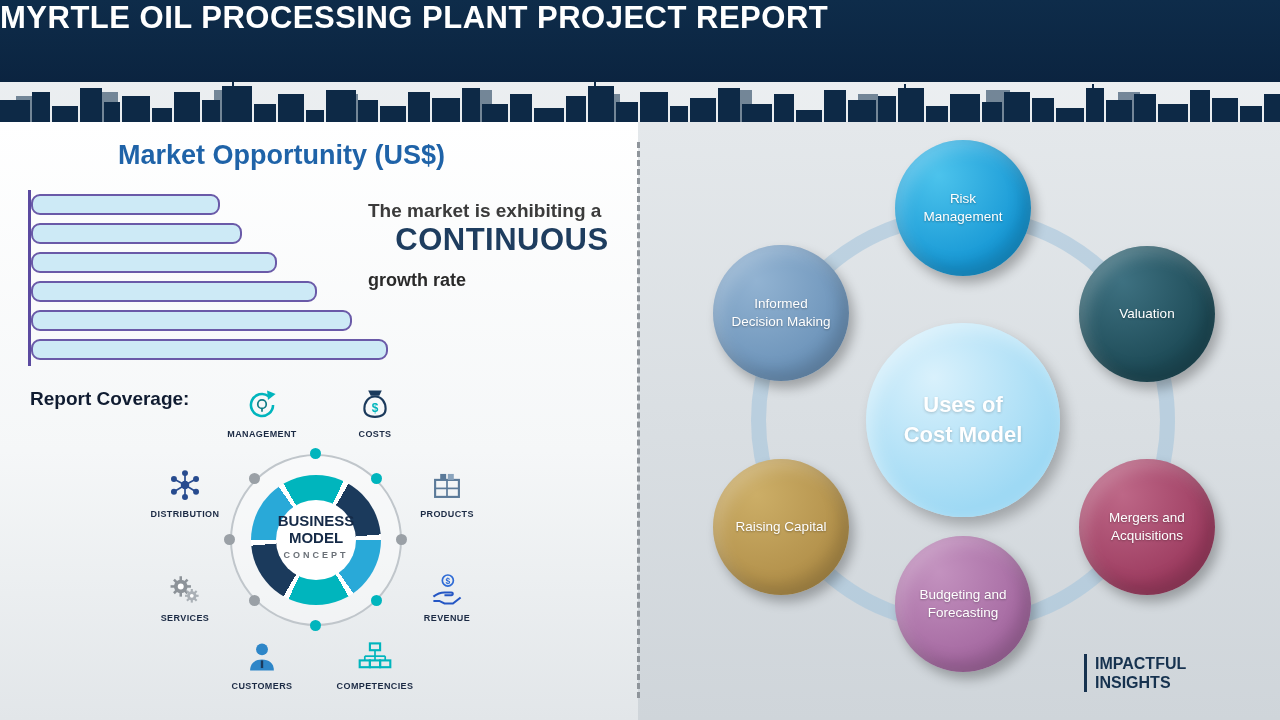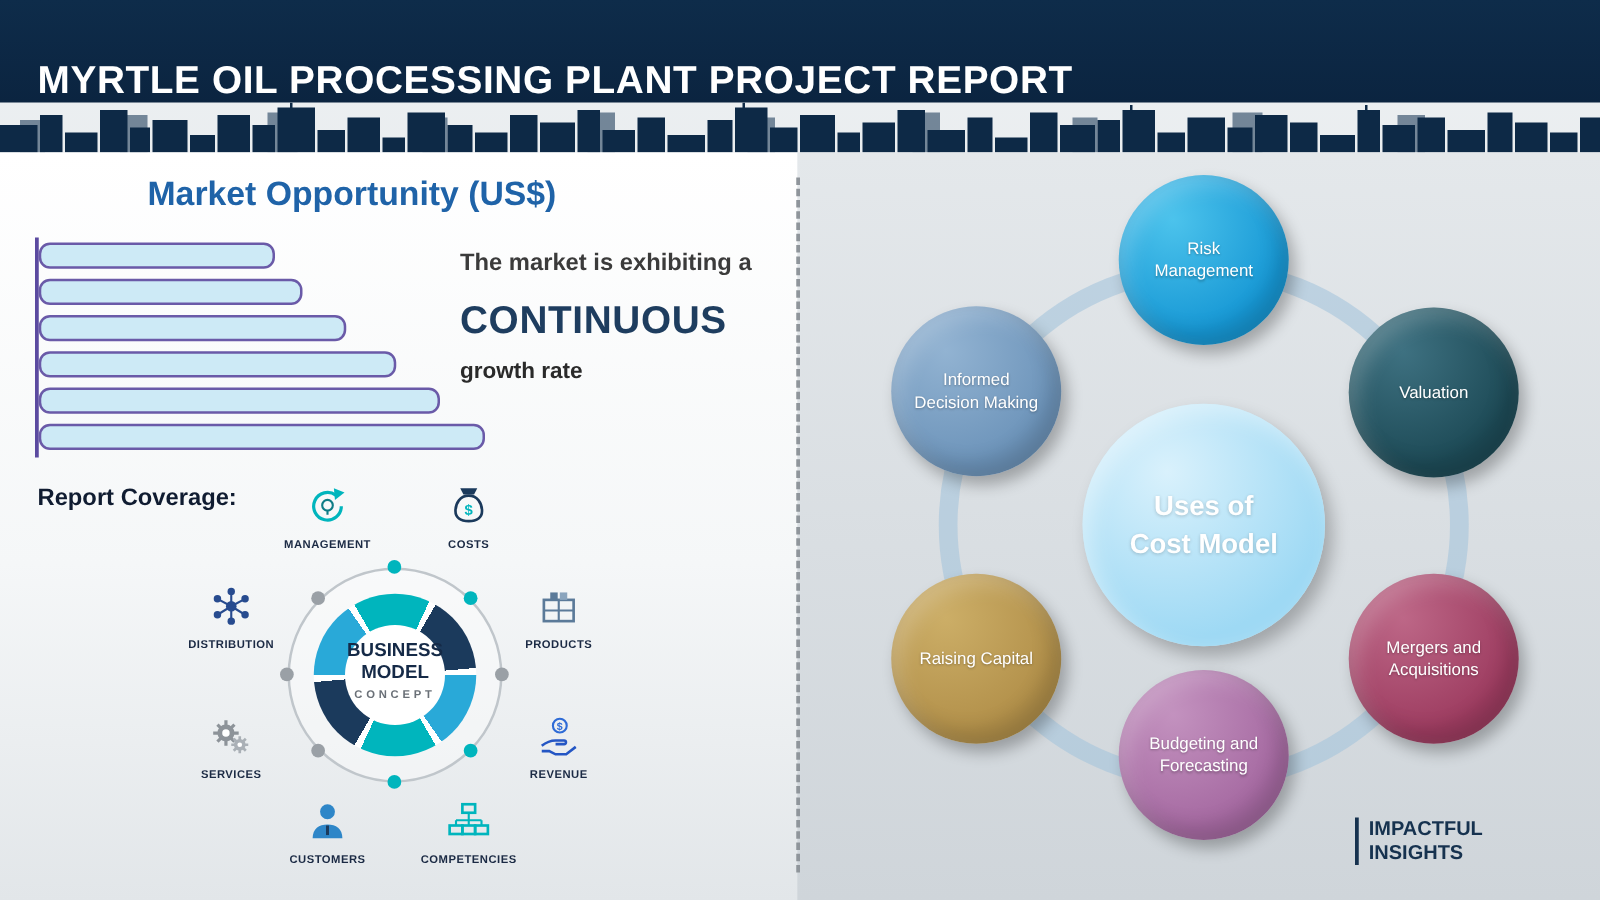--- a/index.html
+++ b/index.html
@@ -3,42 +3,42 @@
 <meta charset="utf-8">
 <style>
   * { margin:0; padding:0; box-sizing:border-box; }
   body { font-family:"Liberation Sans", sans-serif; background:#888; }
   .canvas { position:relative; width:1280px; height:720px; overflow:hidden;
             background:linear-gradient(180deg,#eef1f3 0%,#d6dbdf 100%); }
 
   
   .topbar { position:absolute; left:0; top:0; width:1280px; height:82px;
             background:linear-gradient(180deg,#0e2c4a 0%,#0b2440 100%);
-            display:flex; align-items:flex-end; padding-left:30px; }
+            display:flex; align-items:flex-start; }
   .topbar h1 { color:#fff; font-size:31px; font-weight:800; letter-spacing:.5px; }
   .skyline { position:absolute; left:0; top:82px; width:1280px; height:40px; }
 
   
   .left-bg  { position:absolute; left:0;   top:122px; width:638px; height:598px;
               background:linear-gradient(180deg,#ffffff 0%,#f5f7f8 55%,#e2e6e9 100%); }
   .right-bg { position:absolute; left:638px; top:122px; width:642px; height:598px;
               background:linear-gradient(180deg,#e4e8eb 0%,#cfd5da 100%); }
   .divider  { position:absolute; left:637px; top:142px; height:556px; width:0;
               border-left:3px dashed #8f959b; }
 
   
   .section-title { position:absolute; left:118px; top:140px; font-size:27px;
                    font-weight:800; color:#1f63a8; }
   .bar-axis { position:absolute; left:28px; top:190px; width:3px; height:176px; background:#5b4aa0; }
   .bars { position:absolute; left:31px; top:194px; }
   .bar  { height:21px; margin-bottom:8px; border:2px solid #6a5aa8; border-radius:9px;
           background:#cdeaf6; }
   .growth { position:absolute; left:368px; top:200px; width:268px; }
   .growth .g1 { font-size:19px; font-weight:600; color:#3b3b3b; }
-  .growth .g2 { font-size:31px; font-weight:800; color:#1e3d5f; margin:16px 0 12px; letter-spacing:.5px; }
+  .growth .g2 { font-size:31px; font-weight:800; color:#1e3d5f; margin:0 0 12px; letter-spacing:.5px;text-align:center; }
   .growth .g3 { font-size:18px; font-weight:700; color:#2a2a2a; }
   .coverage-label { position:absolute; left:30px; top:388px; font-size:19px; font-weight:800; color:#101c31; }
 
   
   .bm-thin-ring { position:absolute; left:230px; top:454px; width:172px; height:172px;
                   border:2px solid #c0c6cb; border-radius:50%; background:rgba(255,255,255,.4); }
   .bm-dot { position:absolute; width:11px; height:11px; border-radius:50%; }
   .bm-donut { position:absolute; left:251px; top:475px; width:130px; height:130px; border-radius:50%;
       background:conic-gradient(from -90deg,
         #29a9d8 0deg 55deg,   #ffffff 55deg 60deg,

